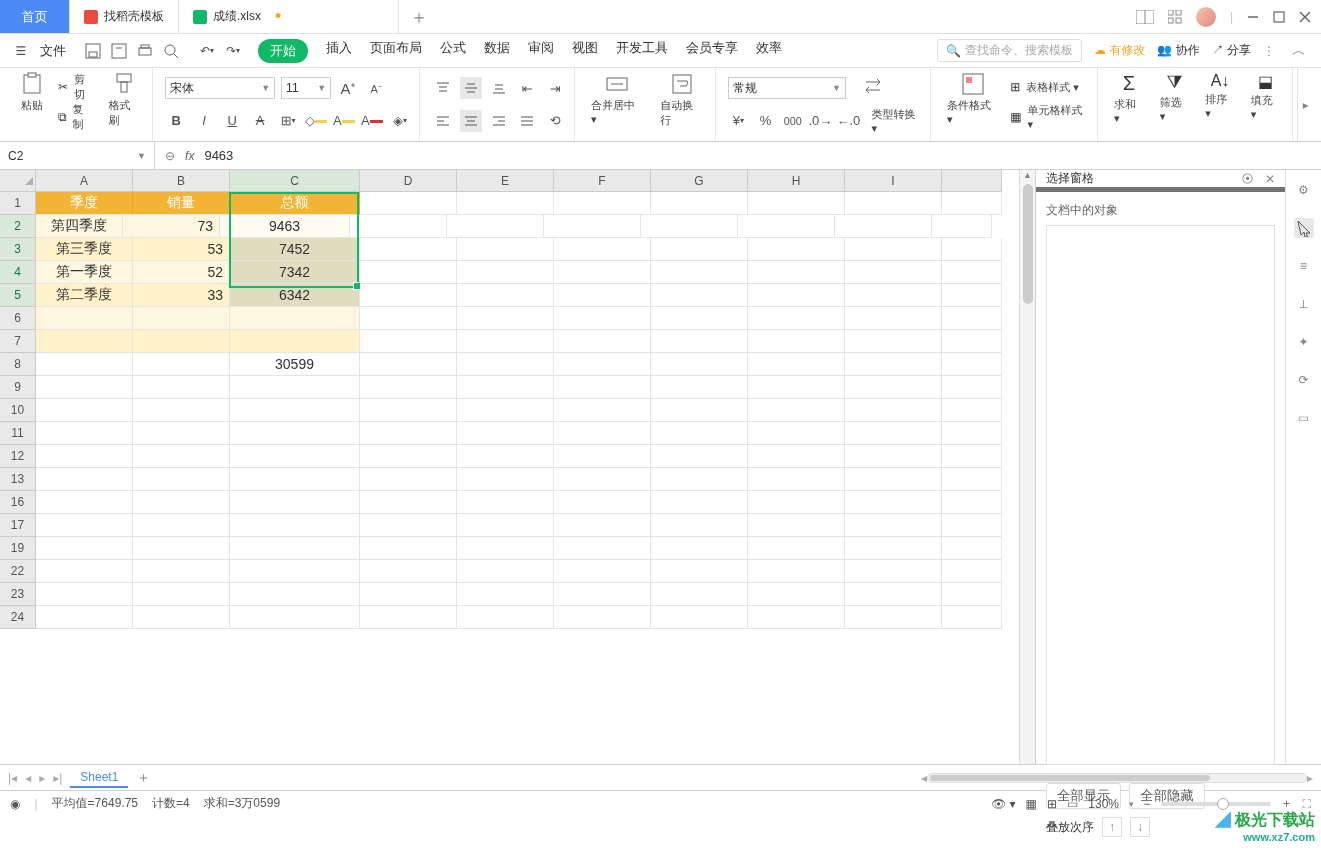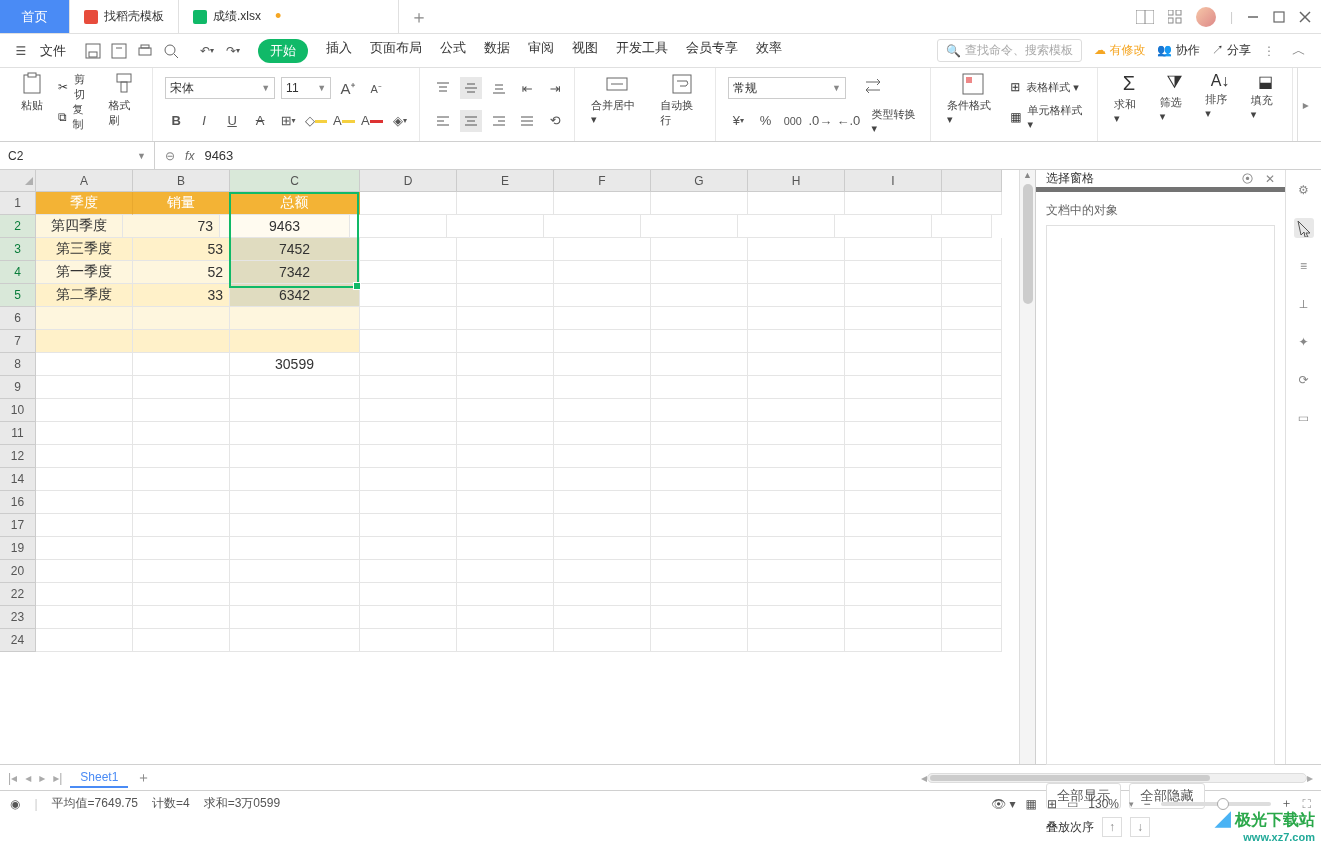--- a/index.html
+++ b/index.html
@@ -601,21 +601,21 @@
         <div class="cell" style="width:130px"></div>
         <div class="cell" style="width:97px"></div>
         <div class="cell" style="width:97px"></div>
         <div class="cell" style="width:97px"></div>
         <div class="cell" style="width:97px"></div>
         <div class="cell" style="width:97px"></div>
         <div class="cell" style="width:97px"></div>
         <div class="cell" style="width:60px"></div>
       </div>
       <div class="row">
-        <div class="rowhead ">14</div>
+        <div class="rowhead ">13</div>
         <div class="cell" style="width:97px"></div>
         <div class="cell" style="width:97px"></div>
         <div class="cell" style="width:130px"></div>
         <div class="cell" style="width:97px"></div>
         <div class="cell" style="width:97px"></div>
         <div class="cell" style="width:97px"></div>
         <div class="cell" style="width:97px"></div>
         <div class="cell" style="width:97px"></div>
         <div class="cell" style="width:97px"></div>
         <div class="cell" style="width:60px"></div>
@@ -641,33 +641,20 @@
         <div class="cell" style="width:97px"></div>
         <div class="cell" style="width:97px"></div>
         <div class="cell" style="width:97px"></div>
         <div class="cell" style="width:97px"></div>
         <div class="cell" style="width:97px"></div>
         <div class="cell" style="width:97px"></div>
         <div class="cell" style="width:60px"></div>
       </div>
       <div class="row">
         <div class="rowhead ">19</div>
-        <div class="cell" style="width:97px"></div>
-        <div class="cell" style="width:97px"></div>
-        <div class="cell" style="width:130px"></div>
-        <div class="cell" style="width:97px"></div>
-        <div class="cell" style="width:97px"></div>
-        <div class="cell" style="width:97px"></div>
-        <div class="cell" style="width:97px"></div>
-        <div class="cell" style="width:97px"></div>
-        <div class="cell" style="width:97px"></div>
-        <div class="cell" style="width:60px"></div>
-      </div>
-      <div class="row">
-        <div class="rowhead ">20</div>
         <div class="cell" style="width:97px"></div>
         <div class="cell" style="width:97px"></div>
         <div class="cell" style="width:130px"></div>
         <div class="cell" style="width:97px"></div>
         <div class="cell" style="width:97px"></div>
         <div class="cell" style="width:97px"></div>
         <div class="cell" style="width:97px"></div>
         <div class="cell" style="width:97px"></div>
         <div class="cell" style="width:97px"></div>
         <div class="cell" style="width:60px"></div>

